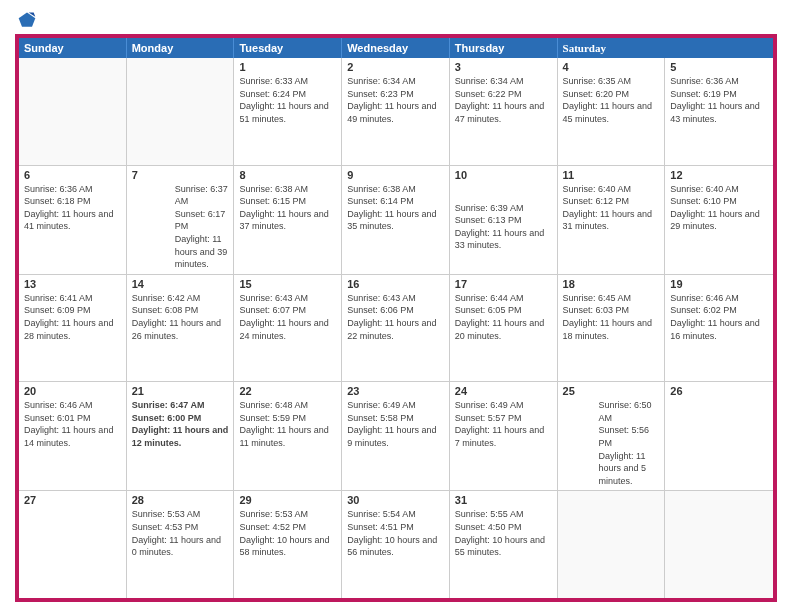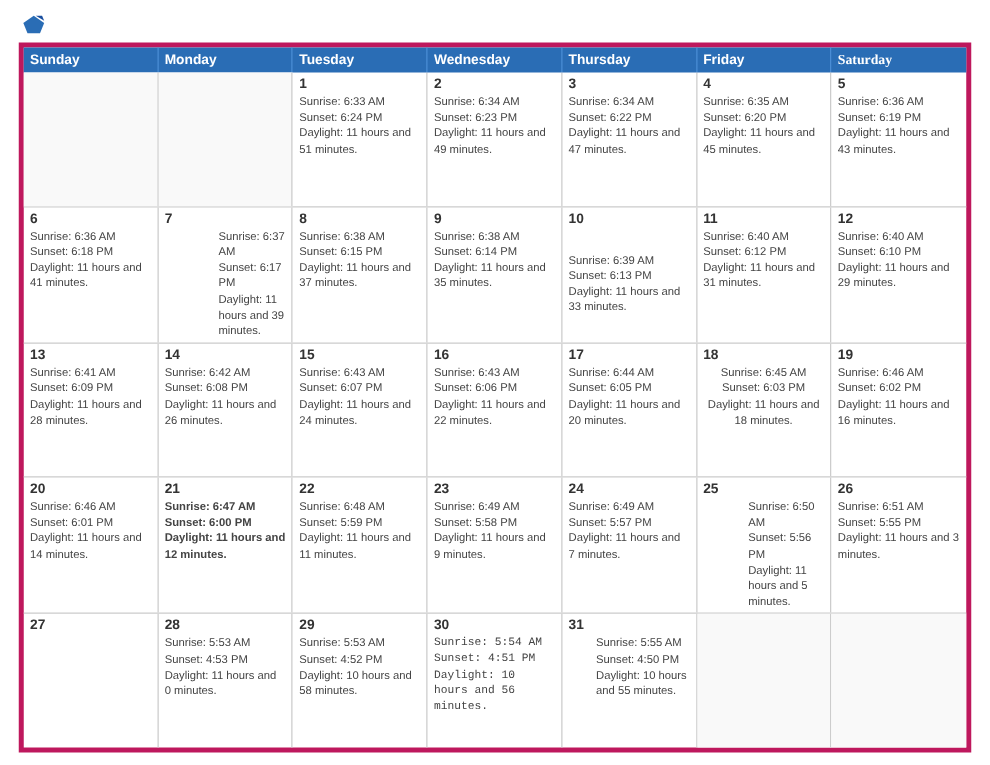--- a/index.html
+++ b/index.html
@@ -131,21 +131,20 @@
     </div>
   </div>
 
   <div class="calendar">
     <div class="cal-header">
     <div class="cal-header-cell">Sunday</div>
         <div class="cal-header-cell">Monday</div>
         <div class="cal-header-cell">Tuesday</div>
         <div class="cal-header-cell">Wednesday</div>
         <div class="cal-header-cell">Thursday</div>
-        <div class="cal-header-cell">Friday</div>
         <div class="cal-header-cell">Saturday</div>
       </div>
     <div class="cal-body">
     <div class="cal-row">
           <div class="cal-cell empty"></div>
           <div class="cal-cell empty"></div>
           <div class="cal-cell">
             <span class="day-num">1</span>
             <div class="cell-text" style="white-space: pre-line;">Sunrise: 6:33 AM
 Sunset: 6:24 PM
@@ -246,21 +245,21 @@
 Daylight: 11 hours and 22 minutes.</div>
           </div>
           <div class="cal-cell">
             <span class="day-num">17</span>
             <div class="cell-text" style="white-space: pre-line;">Sunrise: 6:44 AM
 Sunset: 6:05 PM
 Daylight: 11 hours and 20 minutes.</div>
           </div>
           <div class="cal-cell">
             <span class="day-num">18</span>
-            <div class="cell-text" style="white-space: pre-line; text-align: center;">Sunrise: 6:45 AM
+            <div class="cell-text" style="white-space: pre-line;">Sunrise: 6:45 AM
 Sunset: 6:03 PM
 Daylight: 11 hours and 18 minutes.</div>
           </div>
           <div class="cal-cell">
             <span class="day-num">19</span>
             <div class="cell-text" style="white-space: pre-line;">Sunrise: 6:46 AM
 Sunset: 6:02 PM
 Daylight: 11 hours and 16 minutes.</div>
           </div>
         </div>
@@ -296,50 +295,47 @@
 Daylight: 11 hours and 7 minutes.</div>
           </div>
           <div class="cal-cell">
             <span class="day-num">25</span>
             <div class="cell-text" style="white-space: pre-line; margin-left: 36px;">Sunrise: 6:50 AM
 Sunset: 5:56 PM
 Daylight: 11 hours and 5 minutes.</div>
           </div>
           <div class="cal-cell">
             <span class="day-num">26</span>
-            <div class="cell-text" style="white-space: pre-line;">Sunrise: 6:51 AM
-Sunset: 5:55 PM
-Daylight: 11 hours and 3 minutes.</div>
           </div>
         </div>
         <div class="cal-row">
           <div class="cal-cell">
             <span class="day-num">27</span>
           </div>
           <div class="cal-cell">
             <span class="day-num">28</span>
             <div class="cell-text" style="white-space: pre-line;">Sunrise: 5:53 AM
 Sunset: 4:53 PM
 Daylight: 11 hours and 0 minutes.</div>
           </div>
           <div class="cal-cell">
             <span class="day-num">29</span>
             <div class="cell-text" style="white-space: pre-line;">Sunrise: 5:53 AM
 Sunset: 4:52 PM
 Daylight: 10 hours and 58 minutes.</div>
           </div>
           <div class="cal-cell">
             <span class="day-num">30</span>
-            <div class="cell-text" style="white-space: pre-line; font-family: Liberation Mono, monospace;">Sunrise: 5:54 AM
+            <div class="cell-text" style="white-space: pre-line;">Sunrise: 5:54 AM
 Sunset: 4:51 PM
 Daylight: 10 hours and 56 minutes.</div>
           </div>
           <div class="cal-cell">
             <span class="day-num">31</span>
-            <div class="cell-text" style="white-space: pre-line; margin-left: 22px;">Sunrise: 5:55 AM
+            <div class="cell-text" style="white-space: pre-line;">Sunrise: 5:55 AM
 Sunset: 4:50 PM
 Daylight: 10 hours and 55 minutes.</div>
           </div>
           <div class="cal-cell empty"></div>
           <div class="cal-cell empty"></div>
         </div>
       </div>
   </div>
 </div>
 

